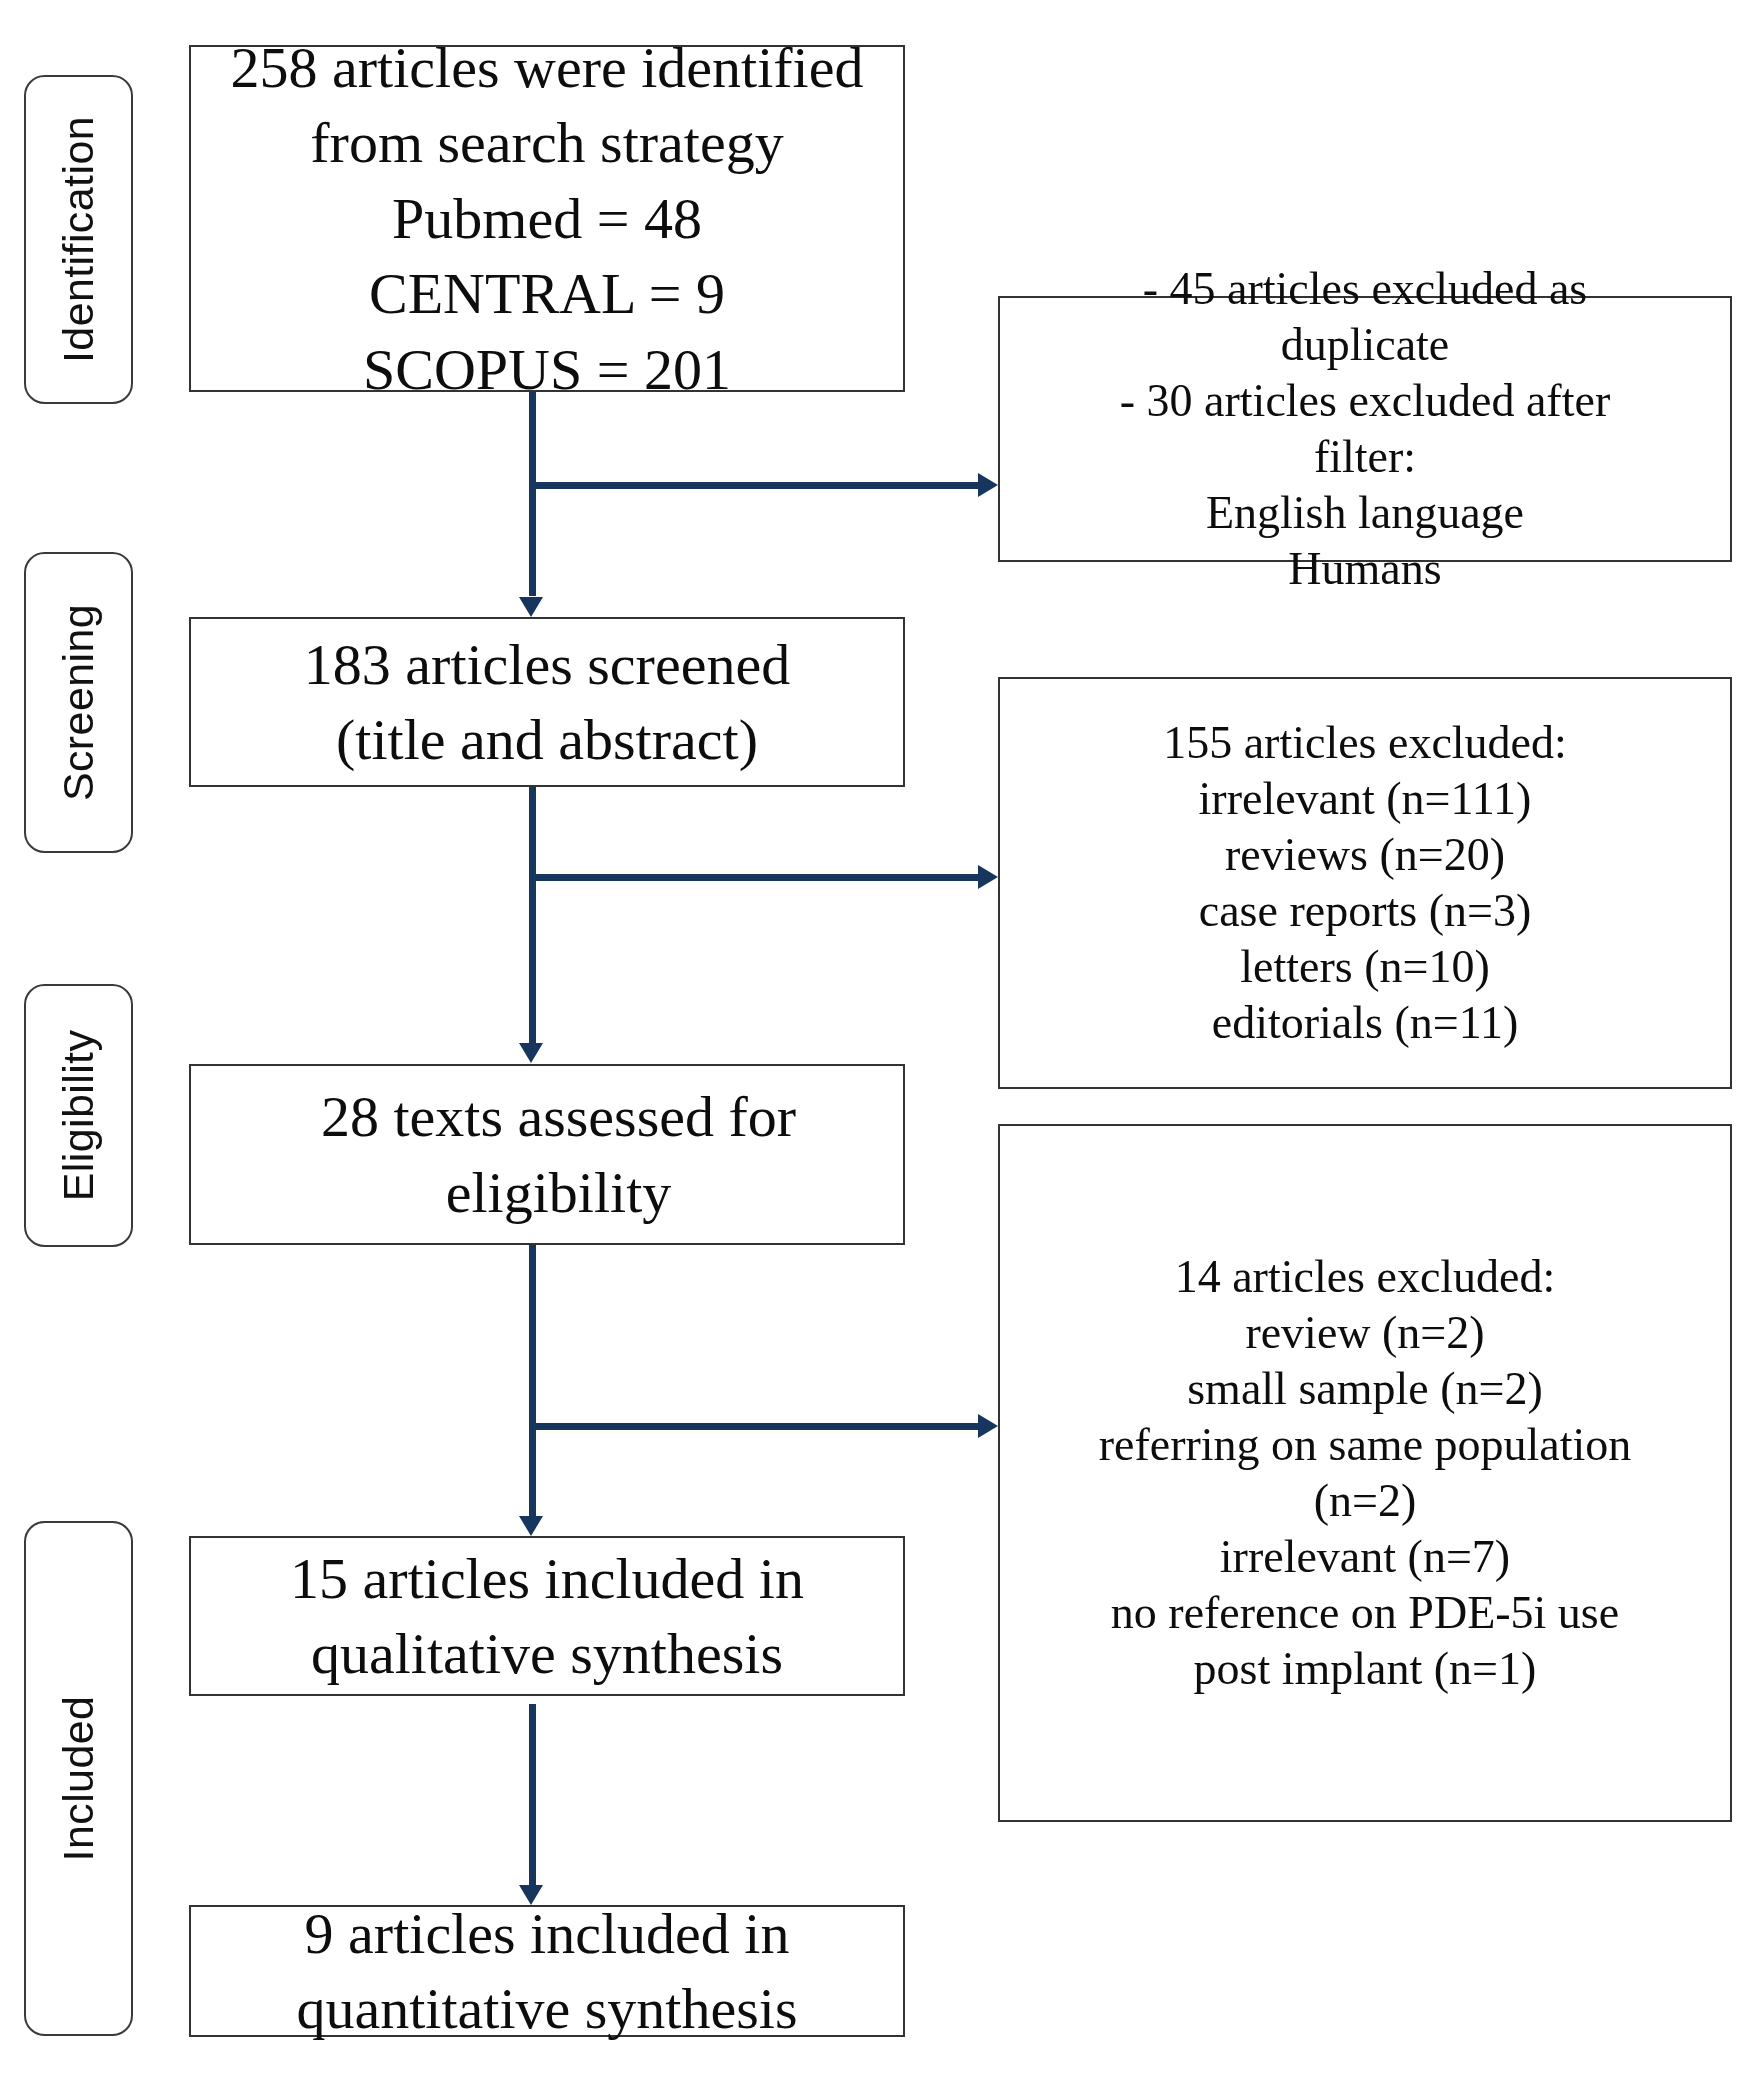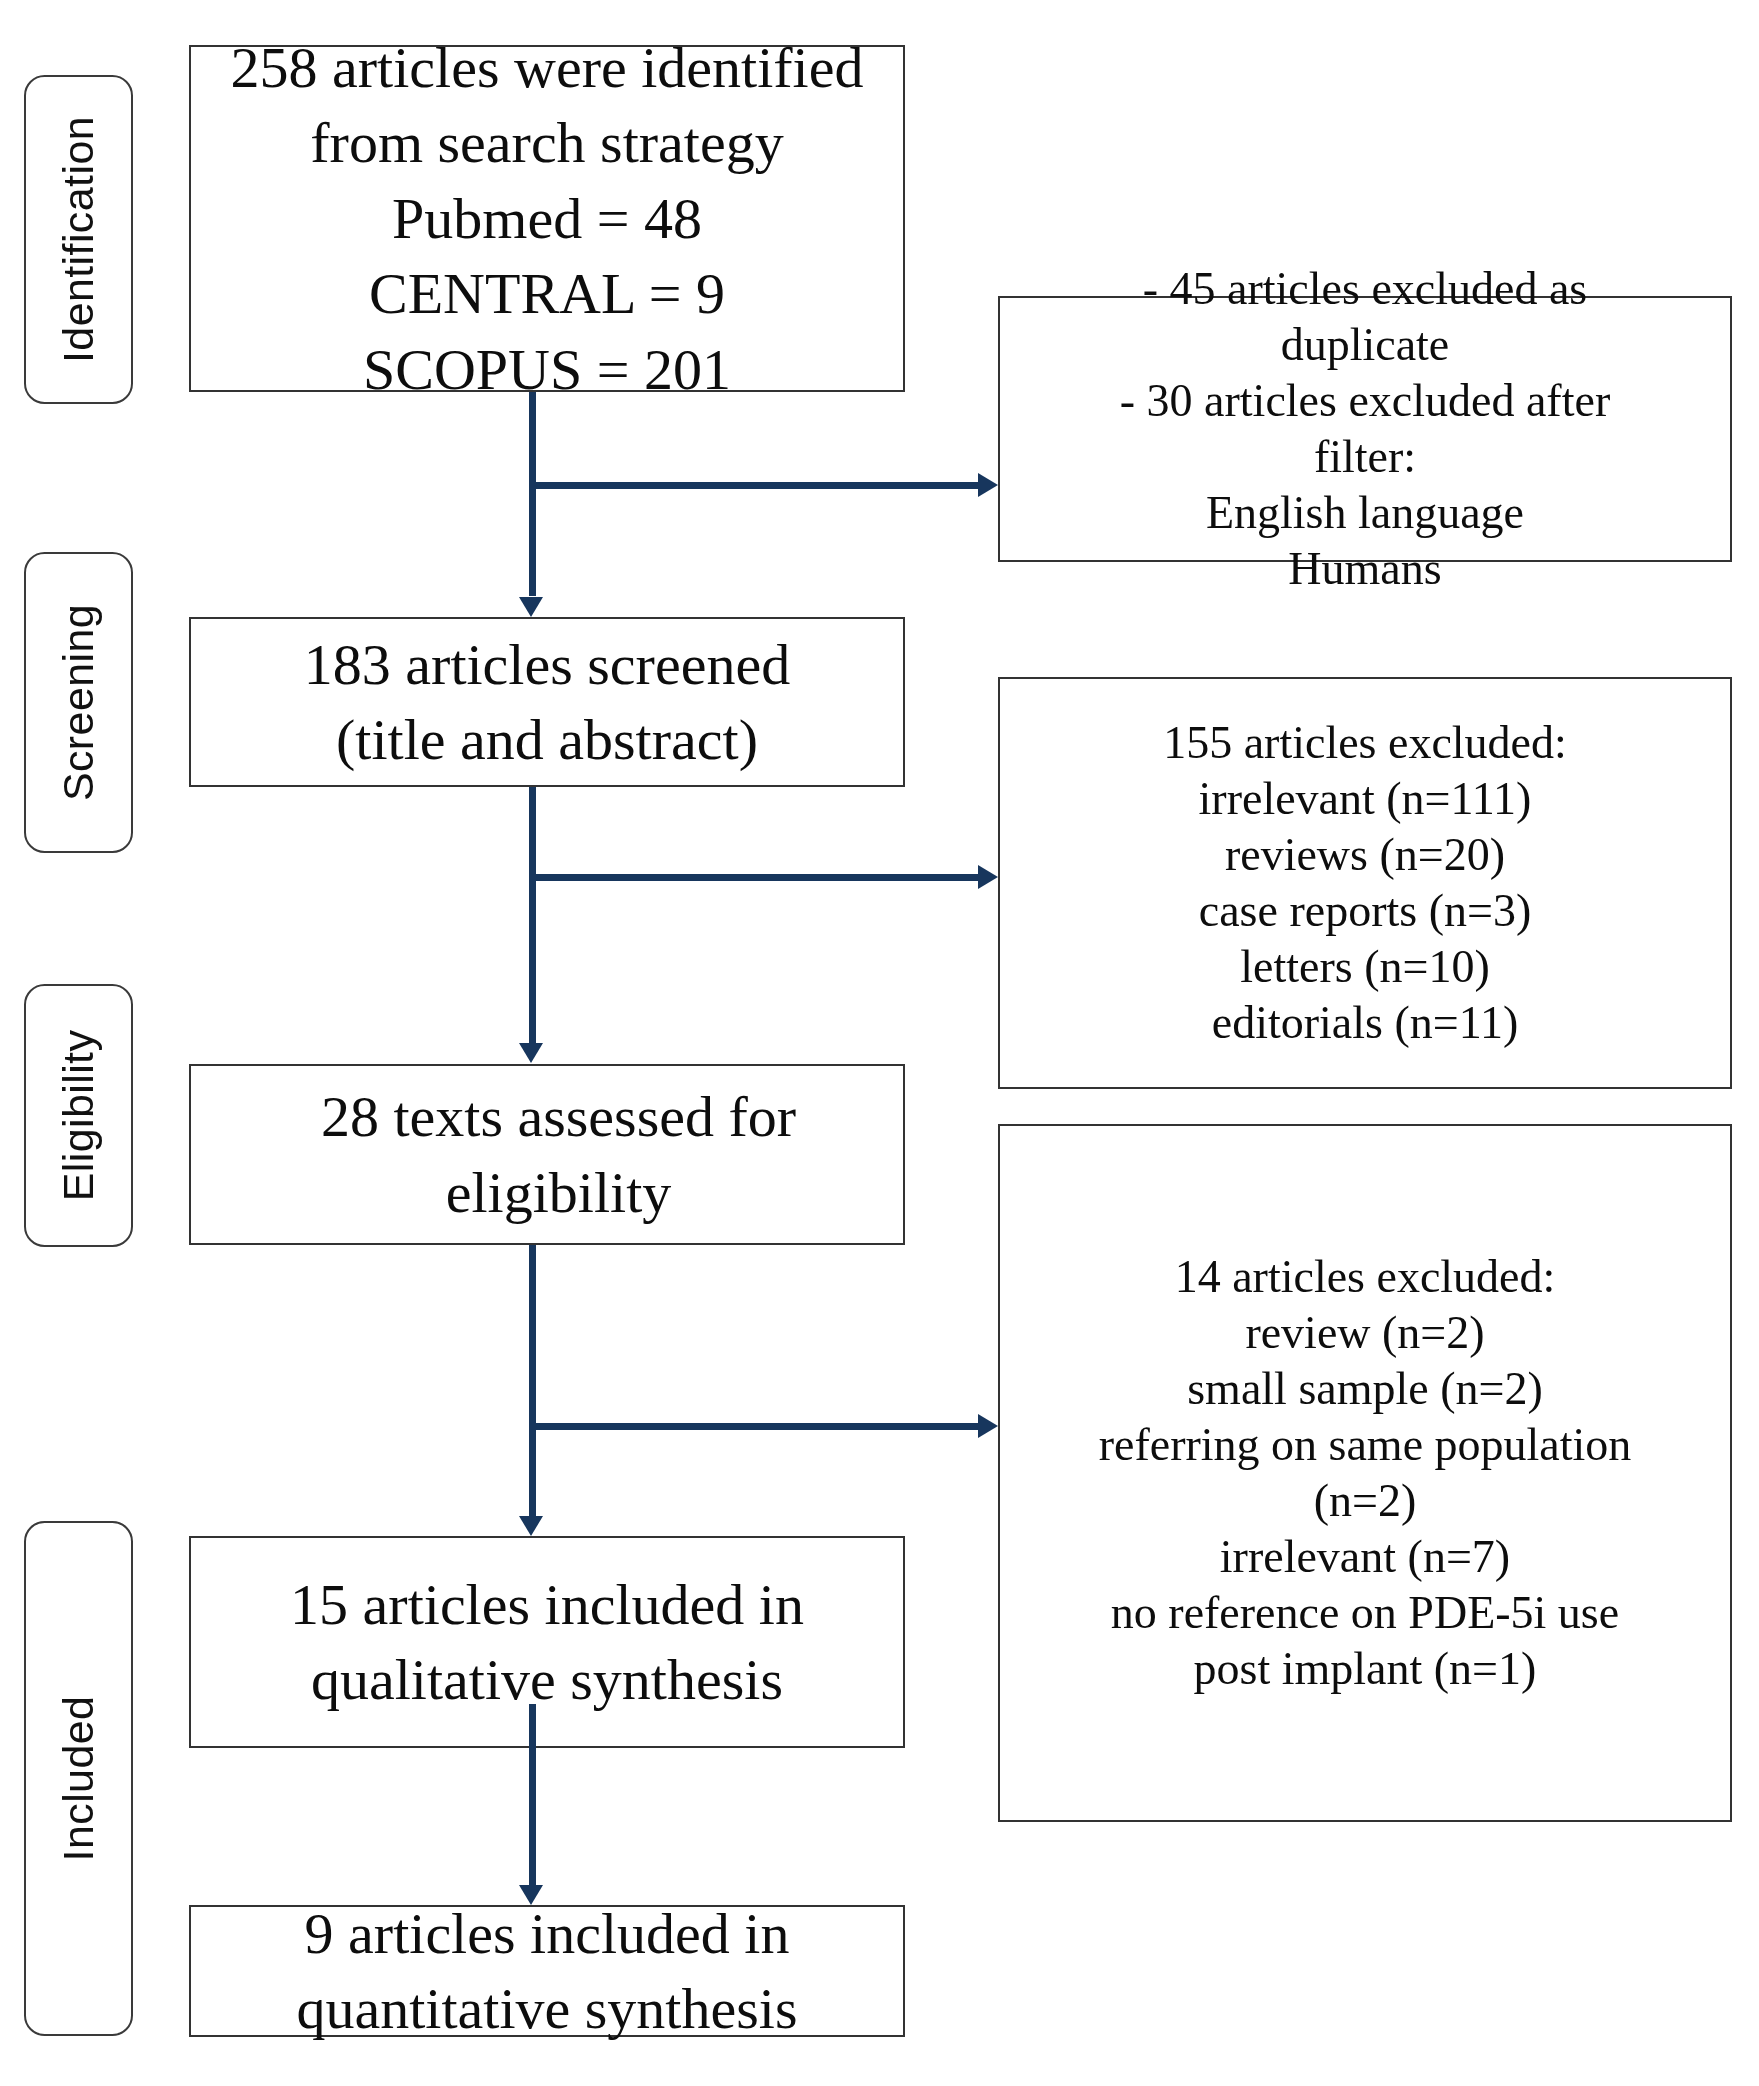--- a/index.html
+++ b/index.html
@@ -94,21 +94,21 @@
   <div class="box" style="left:189px;top:617px;width:716px;height:170px;">
     <span class="btxt">183 articles screened
 (title and abstract)</span>
   </div>
 
   <div class="box" style="left:189px;top:1064px;width:716px;height:181px;padding-left:23px;">
     <span class="btxt">28 texts assessed for
 eligibility</span>
   </div>
 
-  <div class="box" style="left:189px;top:1536px;width:716px;height:212px;">
+  <div class="box" style="left:189px;top:1536px;width:716px;height:160px;">
     <span class="btxt">15 articles included in
 qualitative synthesis</span>
   </div>
 
   <div class="box" style="left:189px;top:1905px;width:716px;height:132px;">
     <span class="btxt">9 articles included in
 quantitative synthesis</span>
   </div>
 
   <div class="box tight" style="left:998px;top:252px;width:734px;height:266px;margin-top:44px;">

